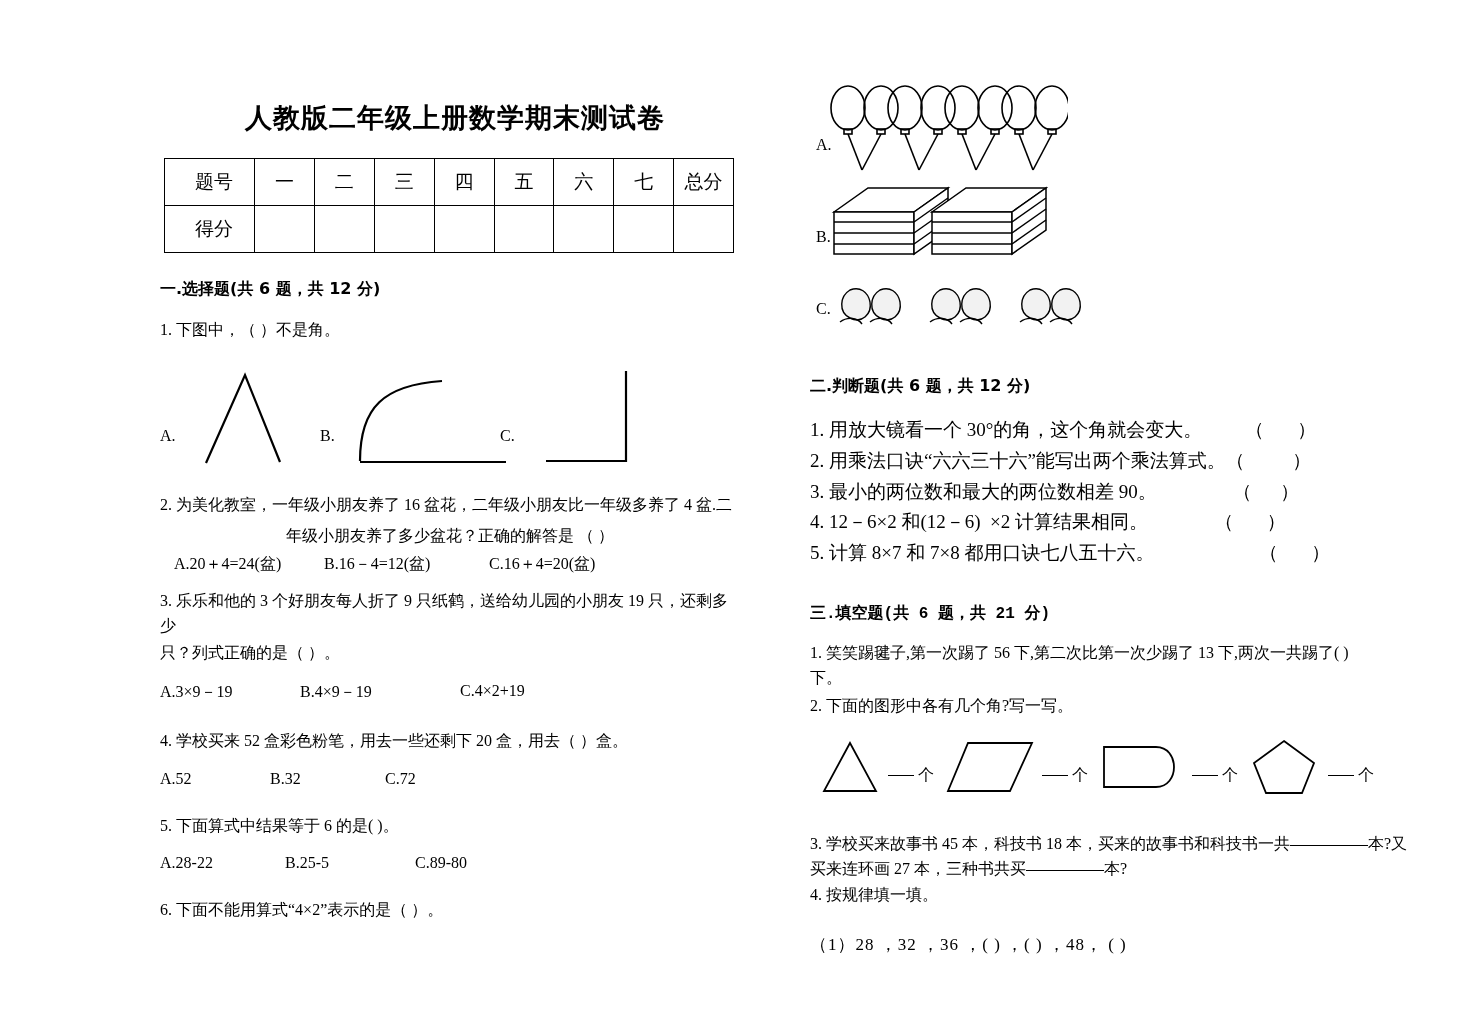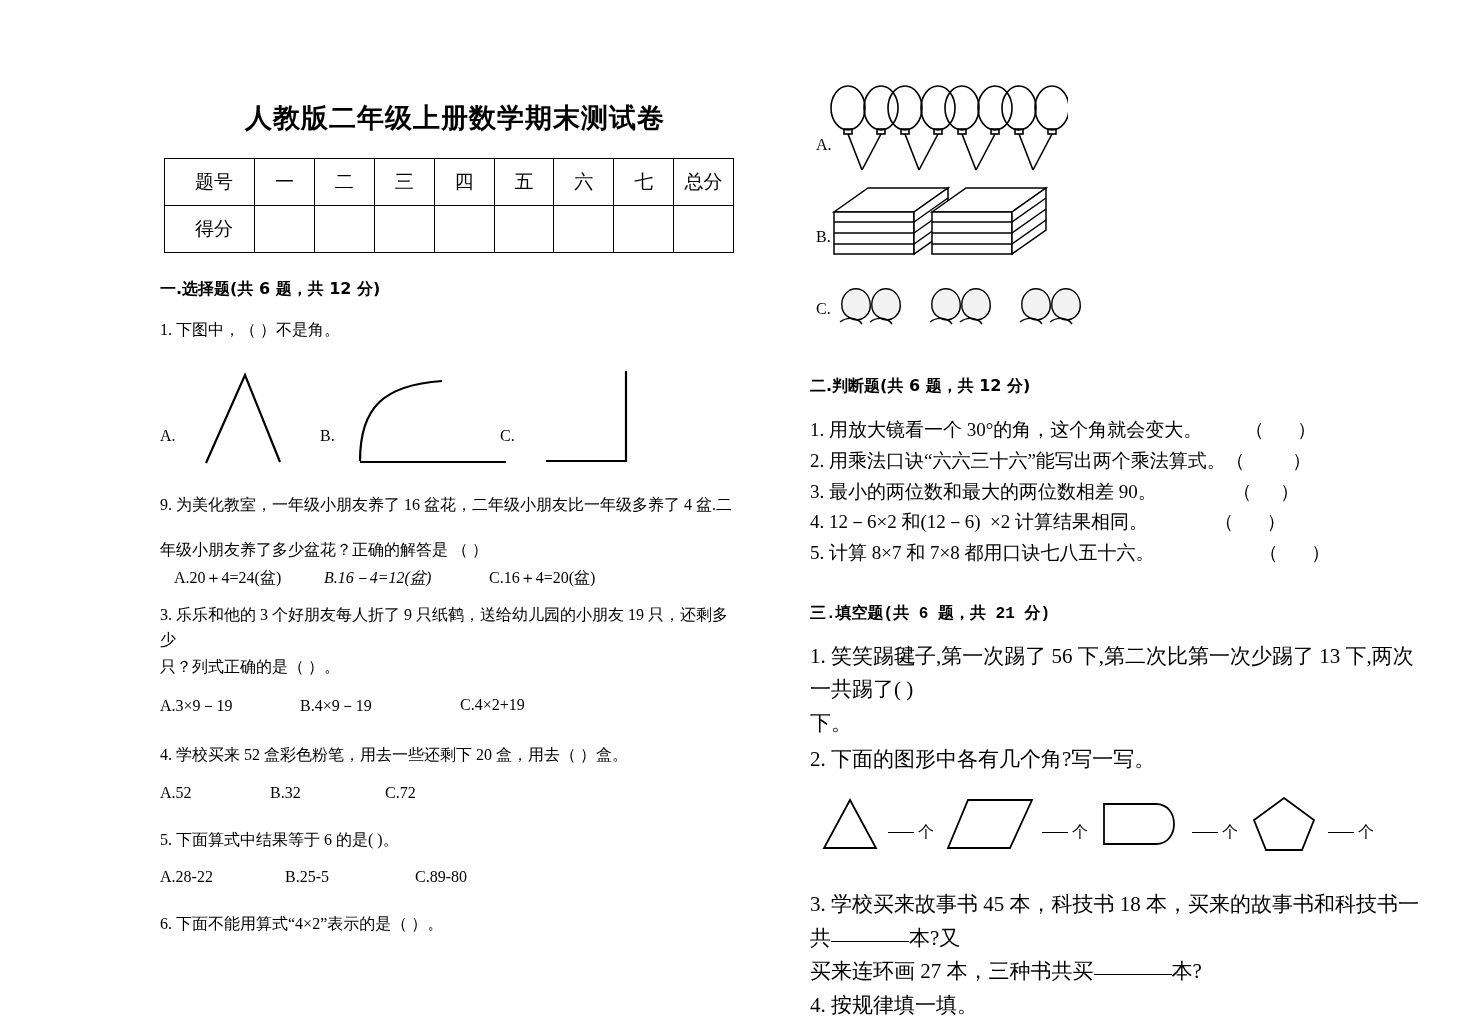--- a/index.html
+++ b/index.html
@@ -73,21 +73,21 @@
     margin: 18px 0 0 0;
   }
   .q.tight { margin-top: 10px; }
   .opts {
     font-size: 16px;
     margin: 16px 0 0 0;
     display: flex;
   }
   .opts .opt { display: inline-block; }
   .opts.o1 .opt:nth-child(1) { width: 150px; margin-left: 14px; }
-  .opts.o1 .opt:nth-child(2) { width: 165px; font-style: italic; }
+  .opts.o1 .opt:nth-child(2) { width: 165px; }
   .opts.o2 .opt:nth-child(1) { width: 140px; }
   .opts.o2 .opt:nth-child(2) { width: 160px; }
   .opts.o3 .opt:nth-child(1) { width: 110px; }
   .opts.o3 .opt:nth-child(2) { width: 115px; }
   .opts.o4 .opt:nth-child(1) { width: 125px; }
   .opts.o4 .opt:nth-child(2) { width: 130px; }
 
   .angle-figs {
     position: relative;
     height: 110px;
@@ -100,21 +100,21 @@
 
   .judge-list { margin-top: 18px; }
   .judge-line {
     font-size: 19px;
     line-height: 1.62;
     white-space: pre;
   }
 
   .fill-list { margin-top: 16px; }
   .fill-line {
-    font-size: 21px;
+    font-size: 16px;
     line-height: 1.6;
   }
   .shapes-row {
     position: relative;
     height: 80px;
     margin-top: 18px;
   }
   .shape-slot {
     position: absolute;
     top: 0;
@@ -201,22 +201,22 @@
         <path d="M 14,94 C 14,40 38,18 96,14" fill="none" stroke="#000" stroke-width="2.2"></path>
         <line x1="14" y1="95" x2="160" y2="95" stroke="#000" stroke-width="2.2"></line>
       </svg>
 
       <span class="fig-label" style="left:340px; top:62px;">C.</span>
       <svg width="140" height="100" style="position:absolute; left:366px; top:2px;">
         <polyline points="20,94 100,94 100,4" fill="none" stroke="#000" stroke-width="2.2"></polyline>
       </svg>
     </div>
 
-    <div class="q">9. 为美化教室，一年级小朋友养了 16 盆花，二年级小朋友比一年级多养了 4 盆.二</div>
-    <div class="q tight" style="margin-top:20px;">年级小朋友养了多少盆花？正确的解答是  （          ）</div>
+    <div class="q">2. 为美化教室，一年级小朋友养了 16 盆花，二年级小朋友比一年级多养了 4 盆.二</div>
+    <div class="q tight" style="margin-top:6px;text-align:center;">年级小朋友养了多少盆花？正确的解答是  （          ）</div>
     <div class="opts o1" style="margin-top:6px;">
       <span class="opt">A.20＋4=24(盆)</span>
       <span class="opt">B.16－4=12(盆)</span>
       <span class="opt">C.16＋4=20(盆)</span>
     </div>
 
     <div class="q" style="margin-top:14px;">3. 乐乐和他的 3 个好朋友每人折了 9 只纸鹤，送给幼儿园的小朋友 19 只，还剩多少</div>
     <div class="q tight" style="margin-top:2px;">只？列式正确的是（       ）。</div>
     <div class="opts o2">
       <span class="opt">A.3×9－19</span>

